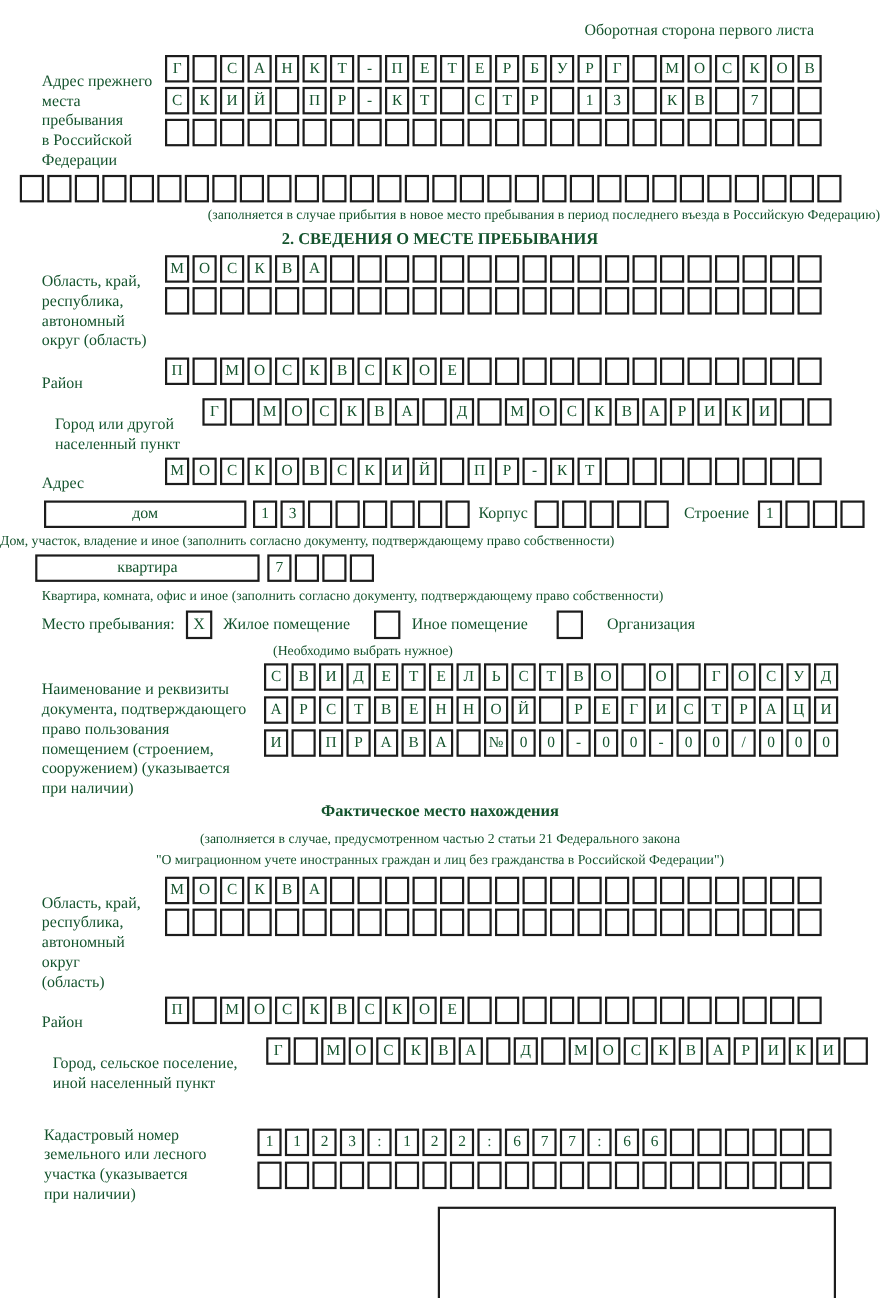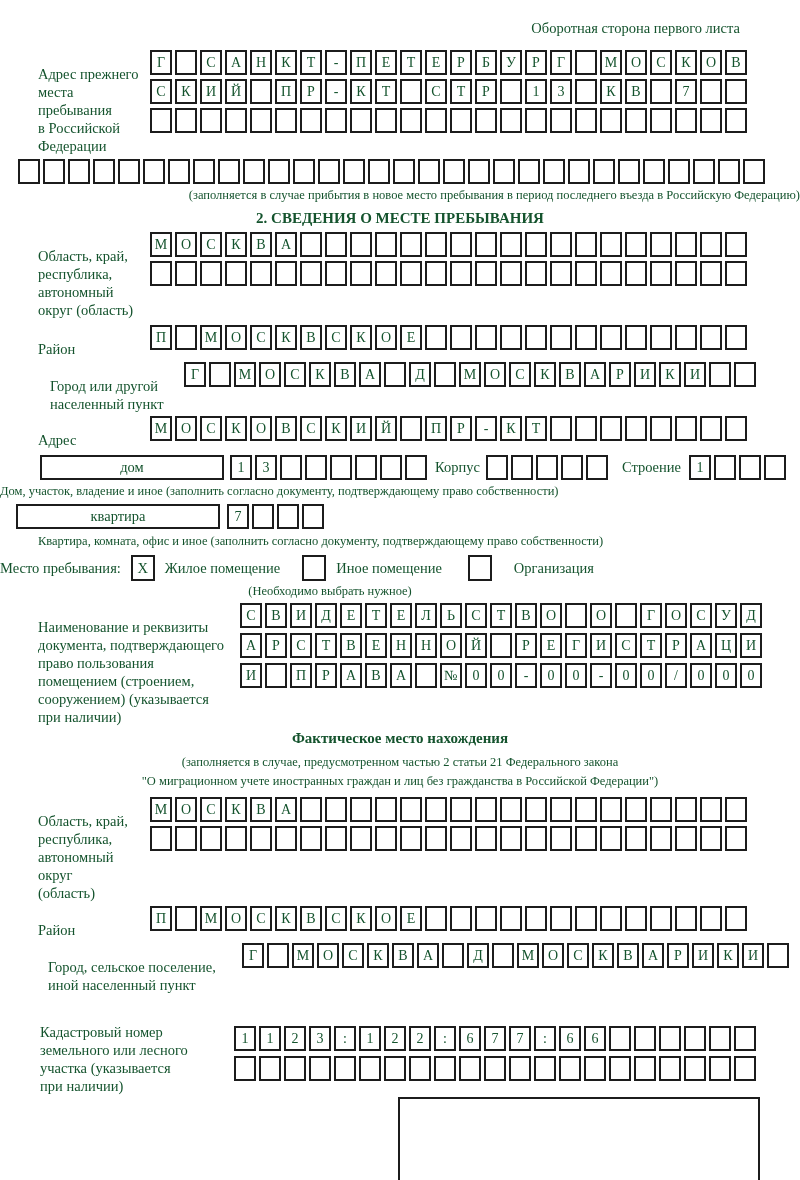--- a/index.html
+++ b/index.html
@@ -347,32 +347,32 @@
     <div class="opt-label" style="margin:0 8px 0 14px">Строение</div>
     <div class="cells">
         <span class="cell">1</span>
         <span class="cell"></span>
         <span class="cell"></span>
         <span class="cell"></span>
       </div>
   </div>
   <div class="caption" style="margin-top:3px">Дом, участок, владение и иное (заполнить согласно документу, подтверждающему право собственности)</div>
 
-  <div class="row-flex" style="padding-left:16px;margin-top:5px;align-items:center">
+  <div class="row-flex" style="padding-left:32px;margin-top:5px;align-items:center">
     <div class="widebox" style="width:204px">квартира</div>
     <div class="cells" style="margin-left:7px">
         <span class="cell">7</span>
         <span class="cell"></span>
         <span class="cell"></span>
         <span class="cell"></span>
       </div>
   </div>
   <div class="caption" style="padding-left:38px;margin-top:4px">Квартира, комната, офис и иное (заполнить согласно документу, подтверждающему право собственности)</div>
 
-  <div class="row-flex" style="margin-top:6px;align-items:center">
+  <div class="row-flex" style="padding-left:38px;margin-top:6px;align-items:center">
     <div class="opt-label">Место пребывания:</div>
     <div class="checkbox" style="margin-left:10px">X</div>
     <div class="opt-label" style="margin-left:10px">Жилое помещение</div>
     <div class="checkbox" style="margin-left:22px"></div>
     <div class="opt-label" style="margin-left:10px">Иное помещение</div>
     <div class="checkbox" style="margin-left:26px"></div>
     <div class="opt-label" style="margin-left:22px">Организация</div>
   </div>
   <div class="caption" style="margin-left:130px;width:400px;text-align:center;margin-top:2px">(Необходимо выбрать нужное)</div>
 

